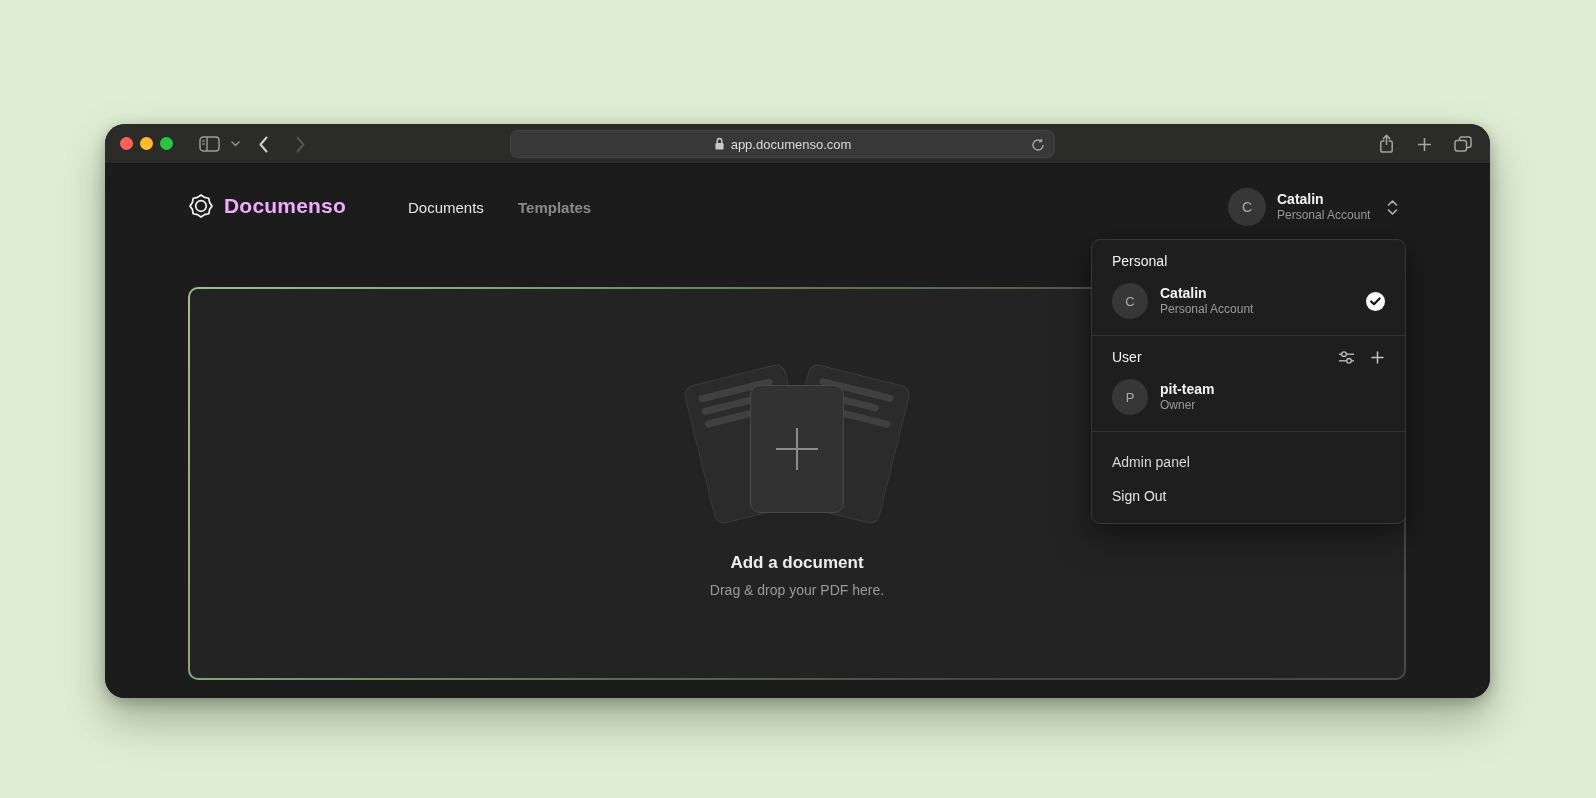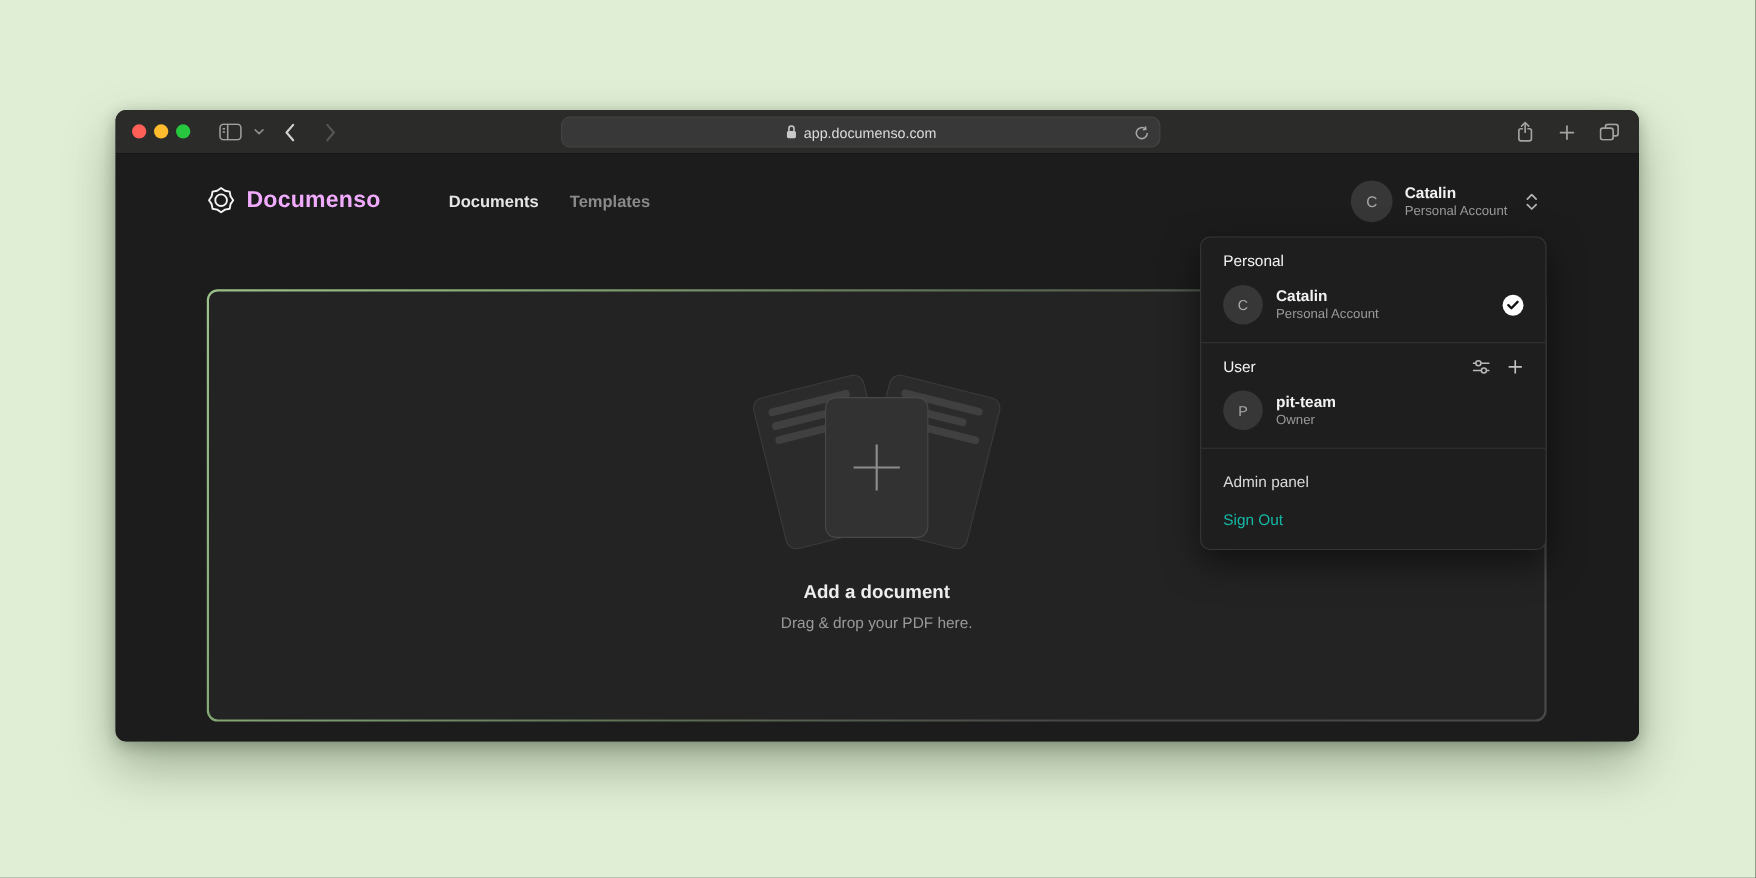--- a/index.html
+++ b/index.html
@@ -4,22 +4,22 @@
 <style>
   * { margin:0; padding:0; box-sizing:border-box; }
   html,body { width:1596px; height:798px; }
   body {
     font-family:"Liberation Sans","DejaVu Sans",sans-serif;
     background:#e0eed5;
     position:relative;
     overflow:hidden;
   }
   .window {
-    position:absolute; left:105px; top:100px; width:1385px; height:574px;
-    border-radius:10px; overflow:hidden;
+    position:absolute; left:105px; top:124px; width:1385px; height:574px;
+    border-radius:20px; overflow:hidden;
     background:#1c1c1c;
     box-shadow:0 22px 45px rgba(55,75,45,.40), 0 4px 14px rgba(0,0,0,.25);
   }
   
   .chrome {
     position:relative; height:40px; background:#2b2b2a;
     border-bottom:1px solid rgba(0,0,0,.45);
   }
   .traffic { position:absolute; left:15px; top:13px; display:flex; gap:7px; }
   .tl { width:13px; height:13px; border-radius:50%; display:inline-block; }
@@ -115,21 +115,21 @@
   .m-row .avatar { width:36px; height:36px; font-size:13px; }
   .m-row-text { display:flex; flex-direction:column; line-height:1.3; flex:1; }
   .m-row-name { color:#f2f2f2; font-size:14px; font-weight:700; }
   .m-row-sub  { color:#9a9a9a; font-size:12px; }
   .check {
     width:19px; height:19px; border-radius:50%; background:#ffffff;
     display:flex; align-items:center; justify-content:center; flex:0 0 auto;
   }
   .m-divider { border-top:1px solid #323232; margin:13px 0; }
   .m-item { padding:9px 20px; color:#d9d9d9; font-size:14px; cursor:default; }
-  .m-item.danger { color:#14b8a6; }
+  .m-item.danger { color:#e5e5e5; }
 
   svg { display:block; }
 </style>
 </head>
 <body>
 
 <div class="window">
 
   <div class="chrome">
     <div class="traffic">
@@ -221,21 +221,21 @@
     <div class="brand">
       <span>
         <svg width="26" height="26" viewBox="0 0 26 26">
           <polygon points="24,13 21.59,16.56 20.78,20.78 16.56,21.59 13,24 9.44,21.59 5.22,20.78 4.41,16.56 2,13 4.41,9.44 5.22,5.22 9.44,4.41 13,2 16.56,4.41 20.78,5.22 21.59,9.44" fill="none" stroke="#f5f5f5" stroke-width="1.7" stroke-linejoin="round"></polygon>
           <circle cx="13" cy="13" r="5.3" fill="none" stroke="#f5f5f5" stroke-width="1.7"></circle>
         </svg>
       </span>
       <span class="brand-name">Documenso</span>
     </div>
 
-    <a href="#" class="nav-documents" style="position:absolute; text-decoration:none; font-size:15px; font-weight:700; color:#e6e6e6;">Documents</a>
+    <a href="#" class="nav-documents" style="position:absolute; text-decoration:none; font-size:15px; font-weight:400; color:#e6e6e6;">Documents</a>
     <a href="#" class="nav-templates" style="position:absolute; text-decoration:none; font-size:15px; font-weight:600; color:#8a8a8a;">Templates</a>
 
 
     <div class="account">
       <span class="avatar">C</span>
       <span class="acc-text">
         <span class="acc-name">Catalin</span>
         <span class="acc-sub">Personal Account</span>
       </span>
       <span class="updown">

